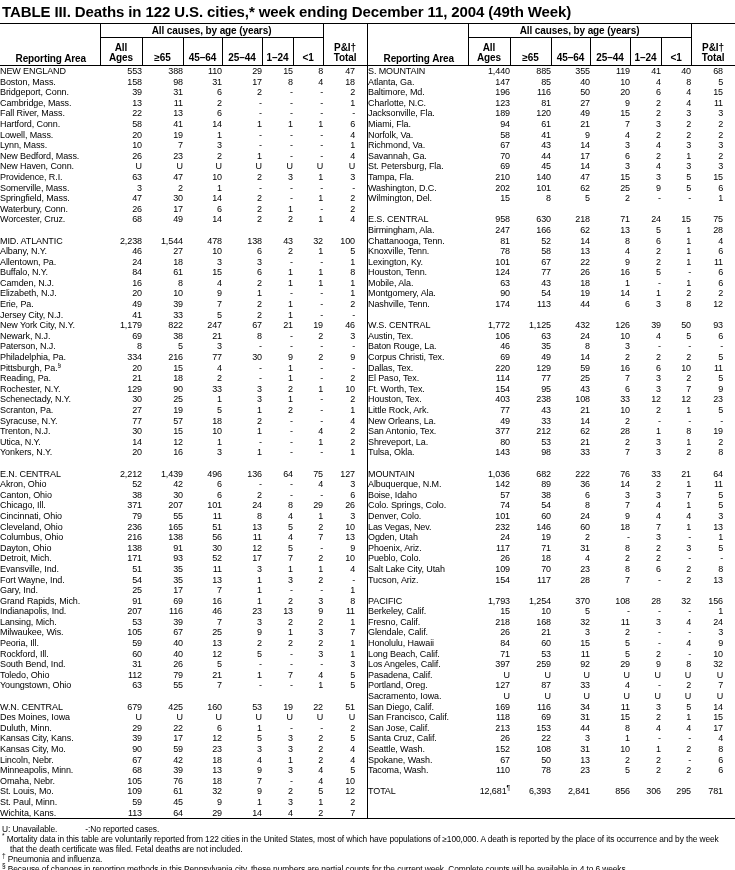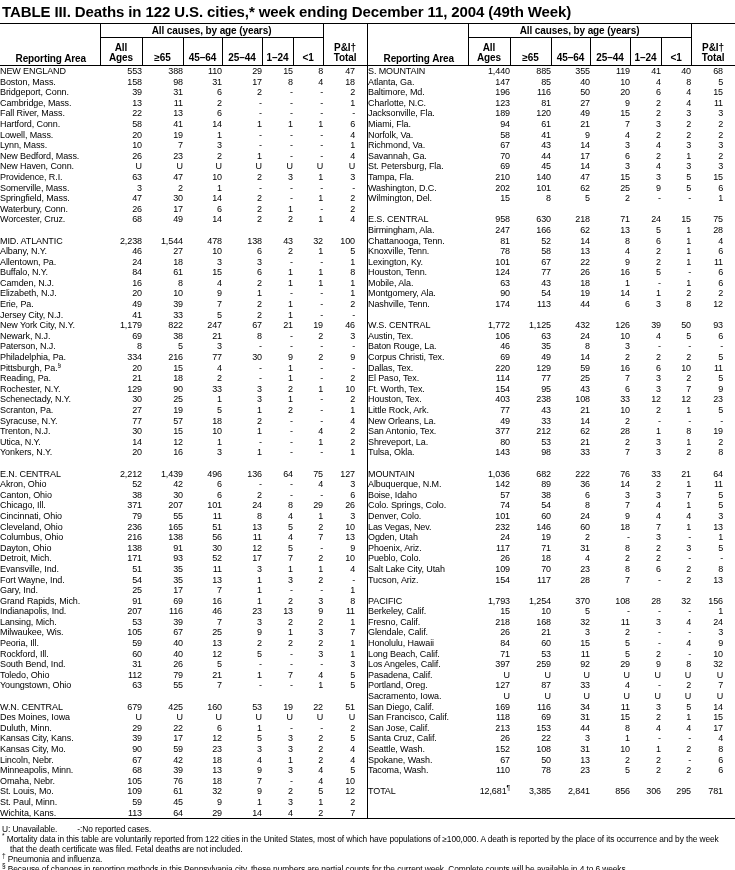--- a/index.html
+++ b/index.html
@@ -15,21 +15,21 @@
   table.half thead th.ra{text-align:center;border-left:none;padding:1px 0 2px 2px;}
   table.half thead th.colh{height:24px;padding-bottom:3px;}
   table.half thead th.pi{text-align:center;padding-bottom:3px;}
   table.half tbody td{border:none;font-size:9px;line-height:10.6px;height:10.6px;padding:0;letter-spacing:-0.1px;white-space:nowrap;}
   td.area{text-align:left;padding-left:2px;overflow:hidden;}
   td.num{text-align:right;padding-right:11px;}
   td.num.pi-col{padding-right:12px;}
   tr.gap td{height:6px;font-size:1px;line-height:1px;}
   sup{font-size:6.5px;line-height:0;vertical-align:super;}
   .footnotes{font-size:8.4px;line-height:10px;padding:5px 4px 0 2px;letter-spacing:-0.1px;}
-  .legend span.second{margin-left:20px;}
+  .legend span.second{margin-left:28px;}
   .fn{padding-left:8px;text-indent:-8px;}
 </style>
 </head>
 <body>
 
 <div class="page">
 
   <div class="title">TABLE III. Deaths in 122 U.S. cities,* week ending December 11, 2004 (49th Week)</div>
 
   <div class="tablewrap">
@@ -1428,21 +1428,21 @@
               <td class="num">2</td>
               <td class="num">2</td>
               <td class="num pi-col">6</td>
             </tr>
             <tr class="gap">
               <td colspan="8"></td>
             </tr>
             <tr>
               <td class="area">TOTAL</td>
               <td class="num">12,681<sup>¶</sup></td>
-              <td class="num">3,385</td>
+              <td class="num">6,393</td>
               <td class="num">2,841</td>
               <td class="num">856</td>
               <td class="num">306</td>
               <td class="num">295</td>
               <td class="num pi-col">781</td>
             </tr>
           </tbody>
       </table>
     </div>
 

